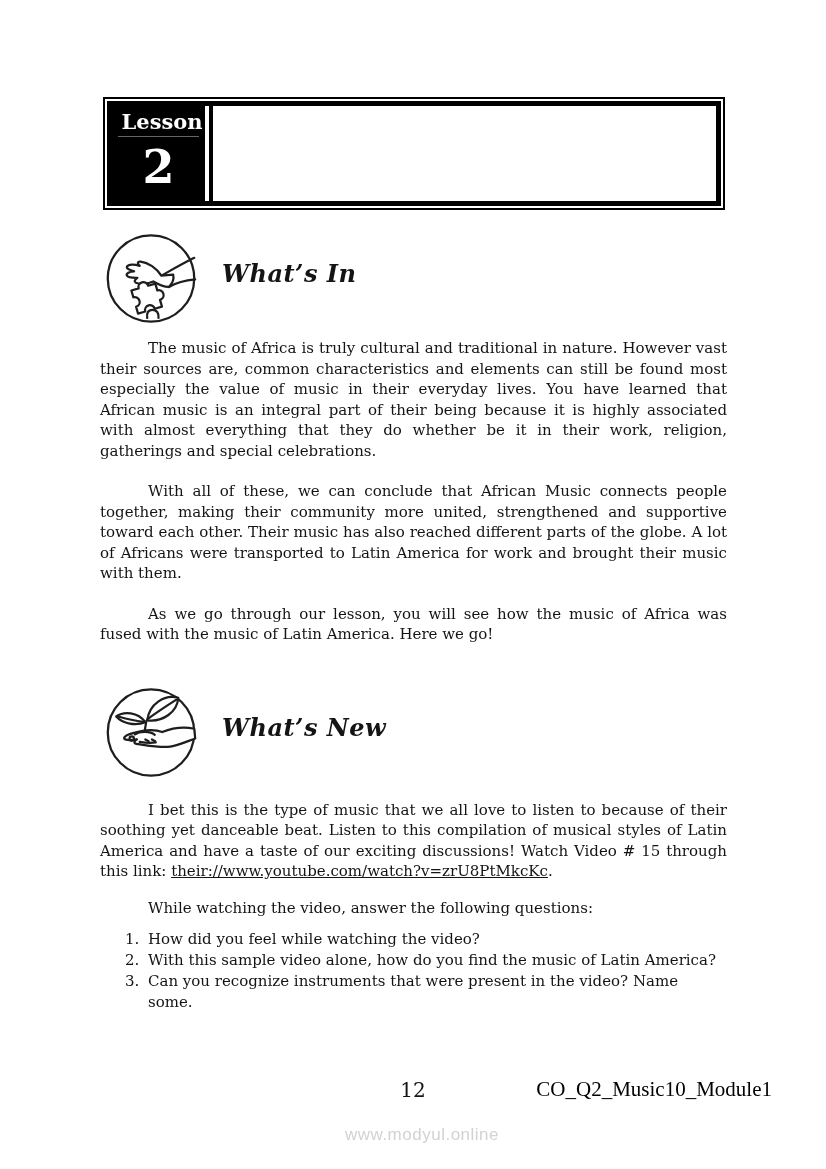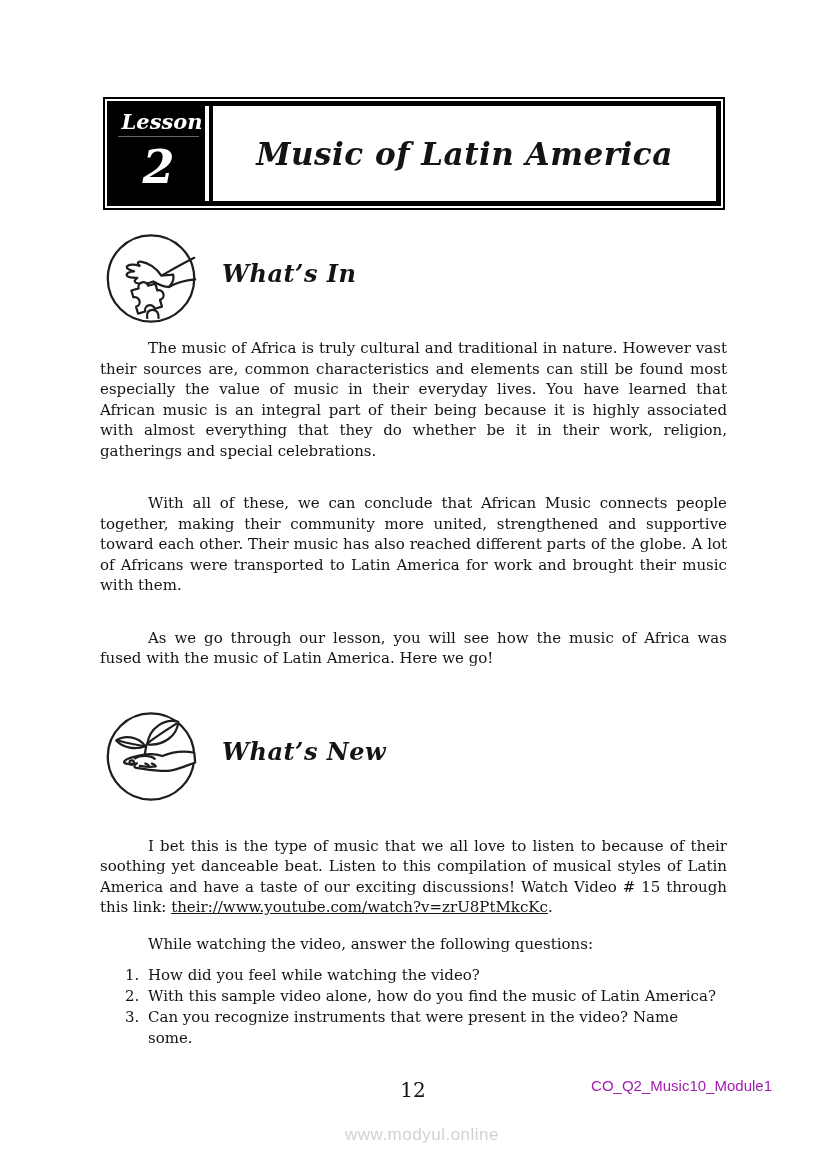--- a/index.html
+++ b/index.html
@@ -17,21 +17,20 @@
   .content {
     padding: 97px 99px 0 100px;
   }
 
   
   .lesson-header {
     margin: 0 2px 0 3px;
     border: 2px solid #000;
     padding: 2px;
     background: #fff;
-    font-style: italic;
   }
   .lesson-header-inner {
     border: 5px solid #000;
     height: 105px;
     display: flex;
     align-items: stretch;
     background: #fff;
   }
   .lesson-box {
     width: 97px;
@@ -89,21 +88,21 @@
     font-size: 24px;
     font-weight: bold;
     font-style: italic;
     margin-left: 24px;
     letter-spacing: 0.5px;
     padding-bottom: 10px;
   }
 
   
   .body-para {
-    margin-top: 32px;
+    margin-top: 20px;
     font-size: 15px;
     line-height: 20.5px;
     text-align: justify;
     text-indent: 48px;
   }
   .body-para.first { margin-top: 12px; }
   .video-link {
     color: #141414;
     text-decoration: underline;
     word-break: break-all;
@@ -130,23 +129,23 @@
     left: 0;
     width: 826px;
     text-align: center;
     font-size: 20px;
     color: #141414;
   }
   .module-code {
     position: absolute;
     top: 1077px;
     right: 54px;
-    font-family: Liberation Sans, sans-serif;
-    font-size: 15px;
-    color: #a21caf;
+    font-family: Liberation Serif, serif;
+    font-size: 21px;
+    color: #000000;
   }
   .watermark {
     position: absolute;
     top: 1125px;
     left: 345px;
     font-family: "Liberation Sans", sans-serif;
     font-size: 17px;
     letter-spacing: 0.5px;
     color: #d2d2d2;
   }
@@ -160,23 +159,20 @@
 <div class="page">
   <div class="content">
 
     <header class="lesson-header">
       <div class="lesson-header-inner">
         <div class="lesson-box">
           <div class="lesson-label">Lesson</div>
           <div class="lesson-number">2</div>
         </div>
         <div class="title-divider"></div>
-        <div class="lesson-title-box">
-          <h1 class="lesson-title">Music of Latin America</h1>
-        </div>
       </div>
     </header>
 
     <section>
       <div class="section-heading-row row-whats-in">
         <span class="section-icon">
           <svg viewBox="0 0 100 100" xmlns="http://www.w3.org/2000/svg" aria-hidden="true">
             <circle class="icon-stroke" cx="50" cy="50" r="46" stroke-width="2.8"></circle>
             <path class="icon-stroke" d="M96 28 C 82 35, 70 42, 61 47"></path>
             <path class="icon-stroke" d="M97 51 C 86 52, 76 55, 69 59"></path>

